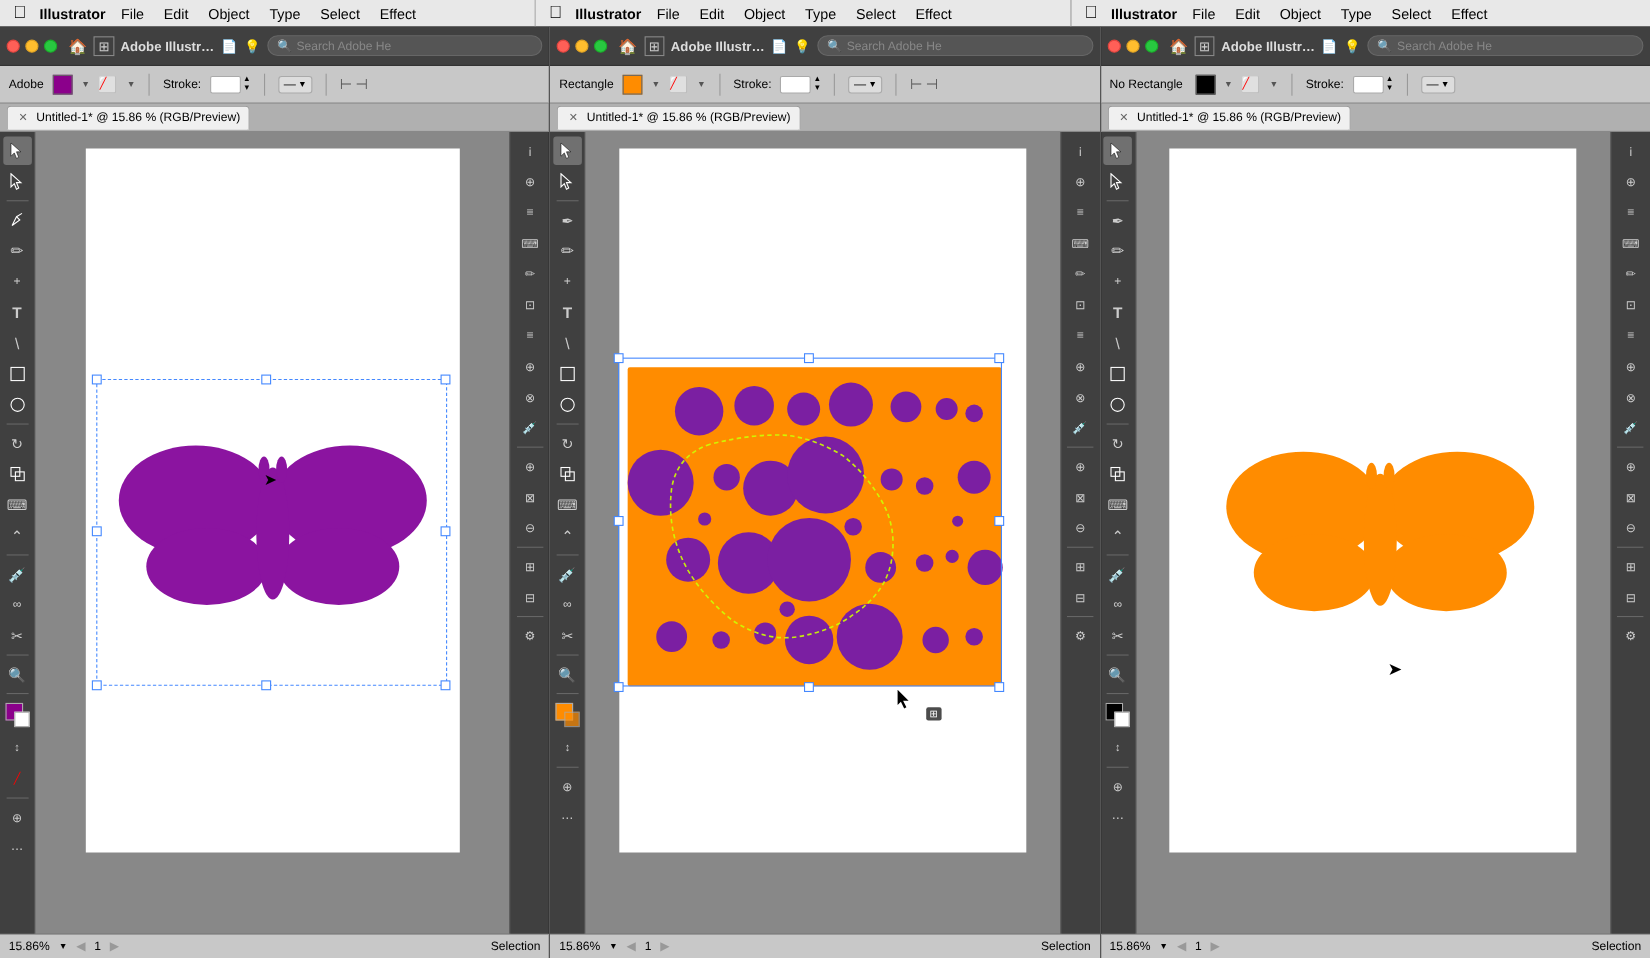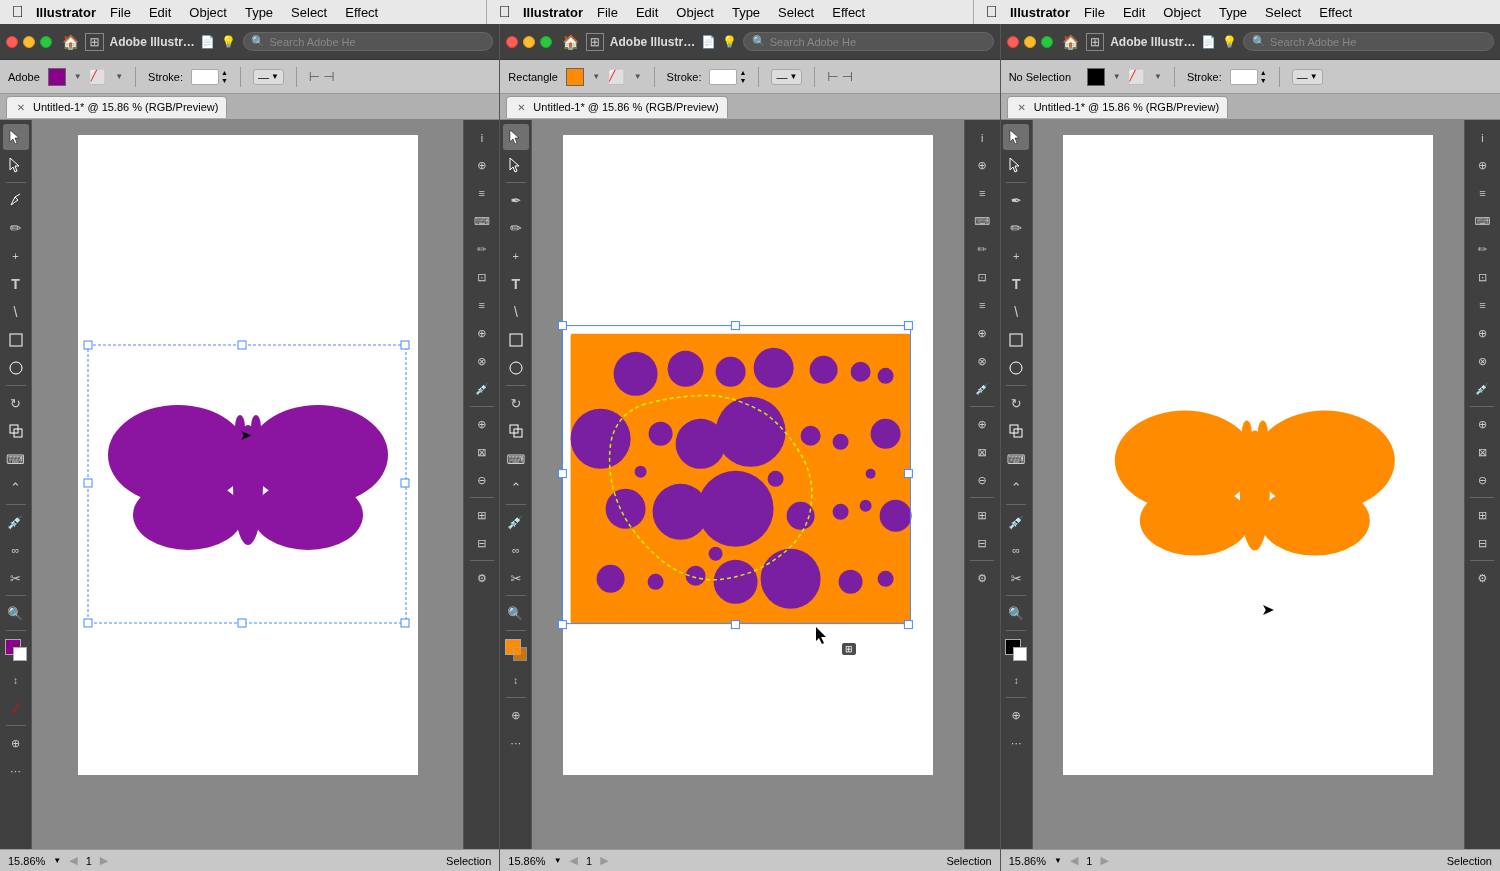--- a/index.html
+++ b/index.html
@@ -724,21 +724,21 @@
       <div style="color:#ddd;font-size:12px;font-weight:600;">Adobe Illustr…</div>
       <div style="color:#ccc;font-size:12px;">📄</div>
       <div style="color:#ccc;font-size:12px;">💡</div>
       <div style="background:#555;border:1px solid #666;border-radius:10px;padding:2px 8px;color:#999;font-size:11px;display:flex;align-items:center;gap:4px;flex:1;">
         <span>🔍</span>
         <span style="color:#888;">Search Adobe He</span>
       </div>
     </div>
 
     <div class="toolbar">
-      <span style="font-weight:500;min-width:70px;">No Selection</span>
+      <span style="font-weight:500;min-width:70px;">No Rectangle</span>
       <div class="color-swatch" style="background:#000000;"></div>
       <span style="font-size:8px;color:#555;">▼</span>
       <span style="font-size:14px;position:relative;display:inline-block;">
         <span style="color:#aaa;">⬜</span>
         <span style="position:absolute;top:1px;left:1px;color:red;font-size:10px;">╱</span>
       </span>
       <span style="font-size:8px;color:#555;">▼</span>
       <div class="toolbar-divider"></div>
       <span>Stroke:</span>
       <div style="display:flex;align-items:center;gap:2px;">

